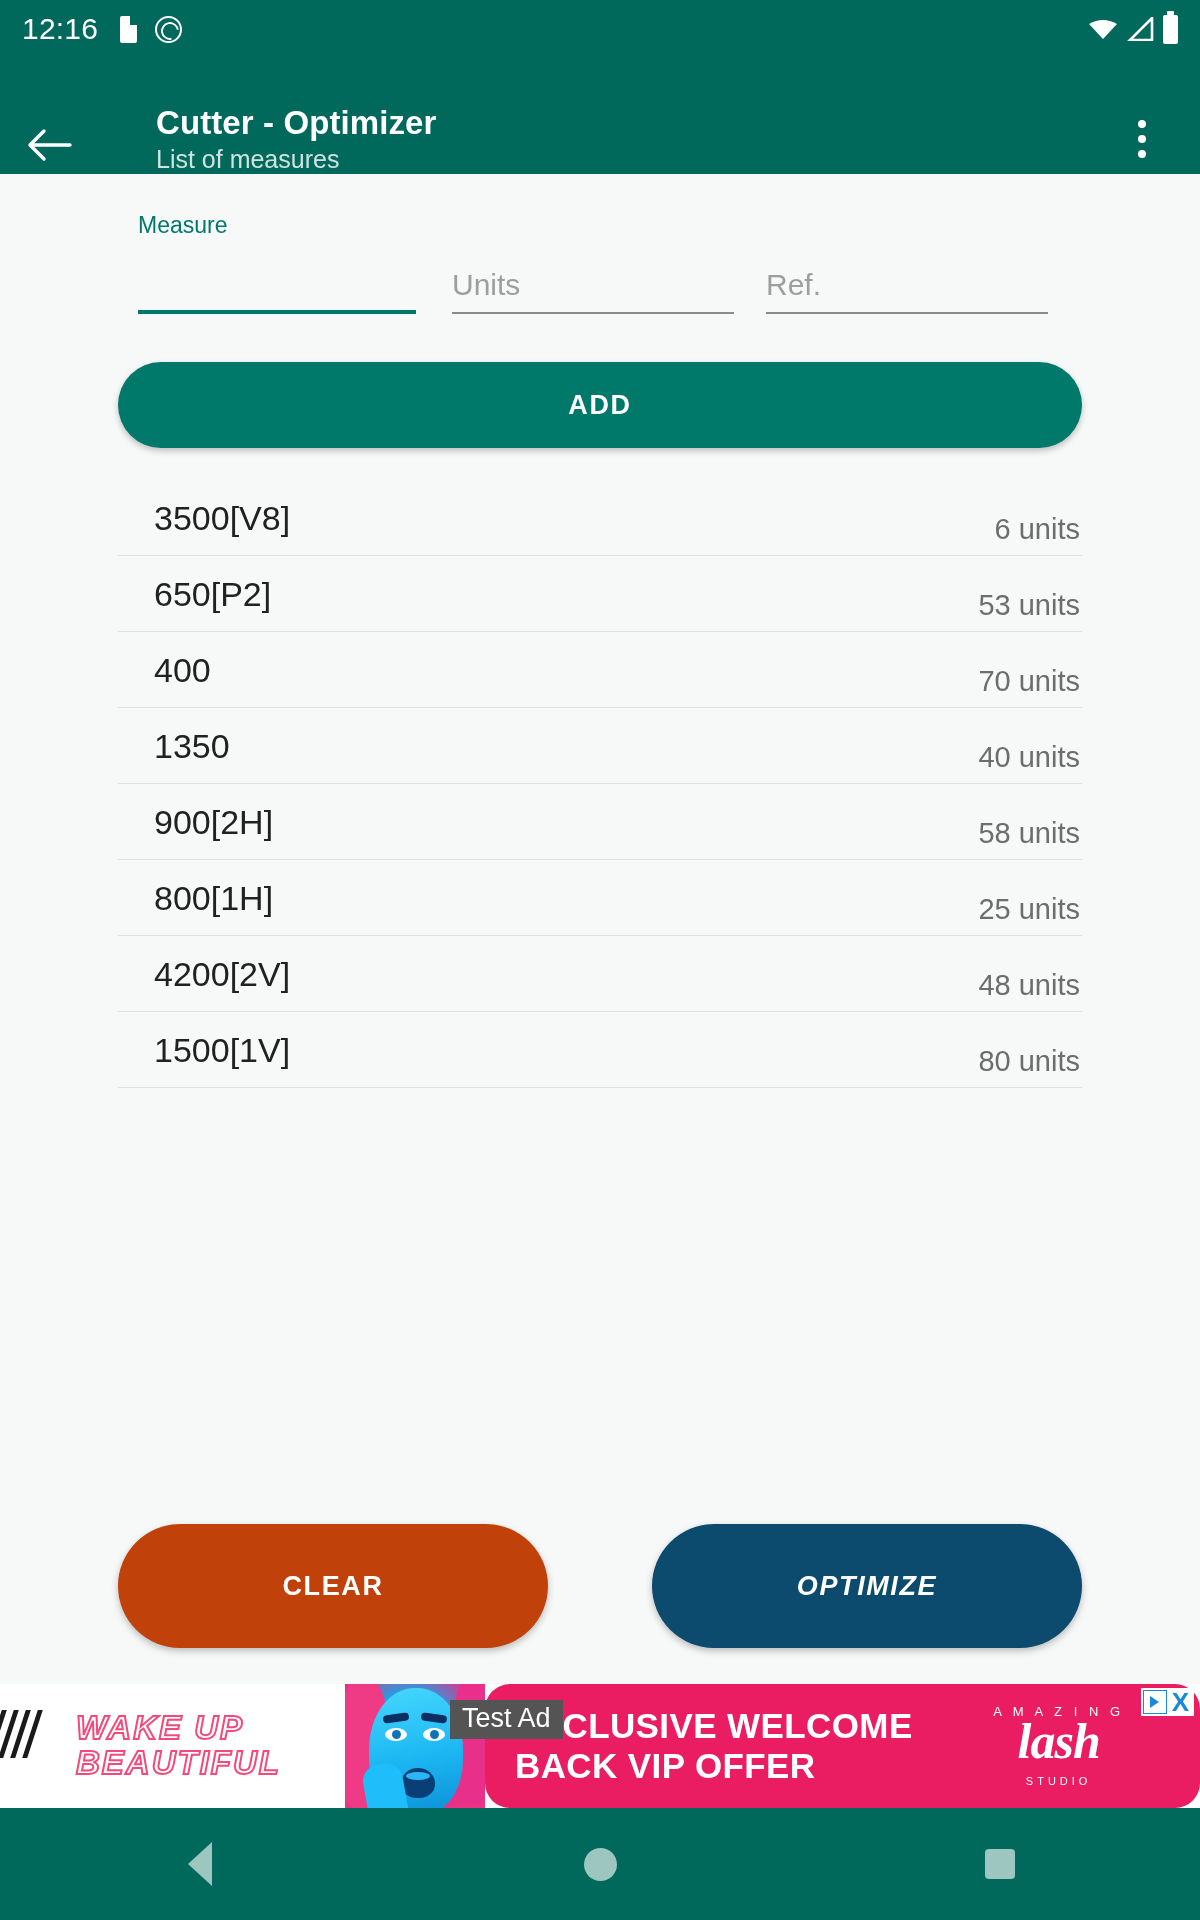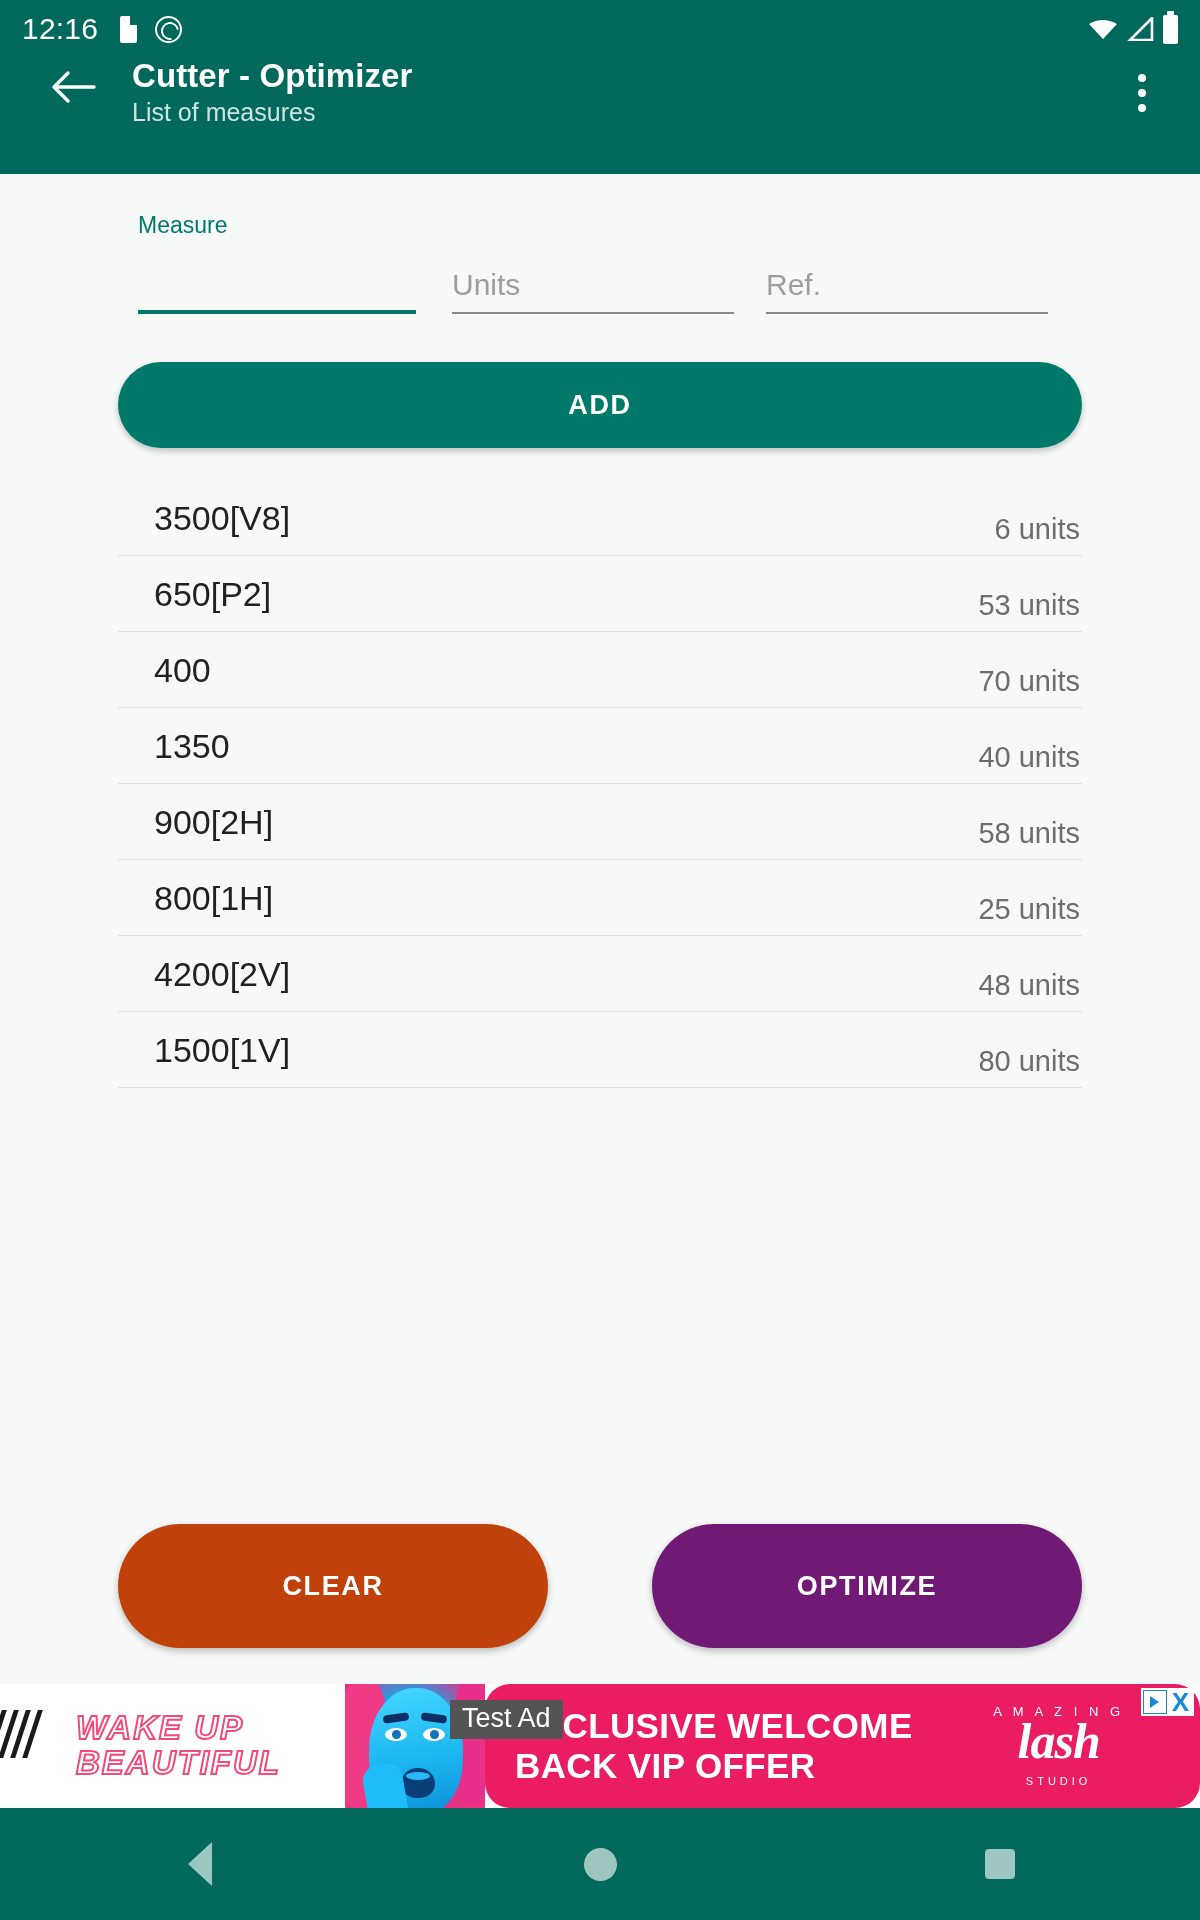--- a/index.html
+++ b/index.html
@@ -30,22 +30,23 @@
   .circ-icon::after{content:"";position:absolute;left:4px;top:4px;width:14px;height:14px;border:2.5px solid #fff;border-radius:50%;border-right-color:transparent;transform:rotate(35deg);}
   .wifi-icon{ width:30px;height:22px; position:relative;}
   .wifi-icon svg{display:block;}
   .sig-icon{ width:27px;height:24px; }
   .batt-icon{ width:15px;height:29px;background:#fff;border-radius:2px; position:relative;}
   .batt-icon::before{content:"";position:absolute;top:-4px;left:4px;width:7px;height:4px;background:#fff;border-radius:1px;}
 
   
   .appbar {
     background:#00695c; flex:0 0 116px; height:116px;
-    display:flex; align-items:flex-start; padding:0 28px 0 44px; color:#fff;
+    display:flex; align-items:flex-end; padding:0 28px 0 20px; color:#fff;
     position:relative;
+    gap:48px;
   }
   .back-btn { width:58px; height:58px; display:flex; align-items:center; justify-content:center; cursor:pointer; flex:0 0 58px;}
   .back-btn svg{display:block;}
   .appbar-titles { margin-left:30px; display:flex; flex-direction:column; justify-content:center; gap:3px;}
   .appbar-title { font-size:33px; font-weight:bold; letter-spacing:0.1px; line-height:1.12; }
   .appbar-sub { font-size:25px; color:#cfe3e0; line-height:1.15; }
   .overflow-btn { margin-left:auto; width:60px; height:70px; display:flex; flex-direction:column; align-items:center; justify-content:center; gap:7px; cursor:pointer;}
   .overflow-btn i { display:block; width:8px; height:8px; border-radius:50%; background:#fff; }
 
   
@@ -103,21 +104,21 @@
     display:flex; justify-content:space-between;
     padding:0 118px 36px 118px;
   }
   .btn-action {
     width:430px; height:124px; border:none; border-radius:62px;
     color:#fff; font-size:27px; font-weight:bold; letter-spacing:1.6px;
     cursor:pointer; font-family:"Liberation Sans", sans-serif;
     box-shadow:0 3px 7px rgba(0,0,0,0.25);
   }
   .btn-clear { background:#c1410a; }
-  .btn-optimize { background:#701a75; }
+  .btn-optimize { background:#0c4a6e;font-style:italic; }
 
   
   .ad-banner {
     flex:0 0 124px; height:124px; position:relative; overflow:hidden;
     background:#ffffff; display:flex; cursor:pointer;
   }
   .ad-left {
     width:345px; background:#fff; position:relative; display:flex;
     align-items:center; flex:0 0 345px;
   }

